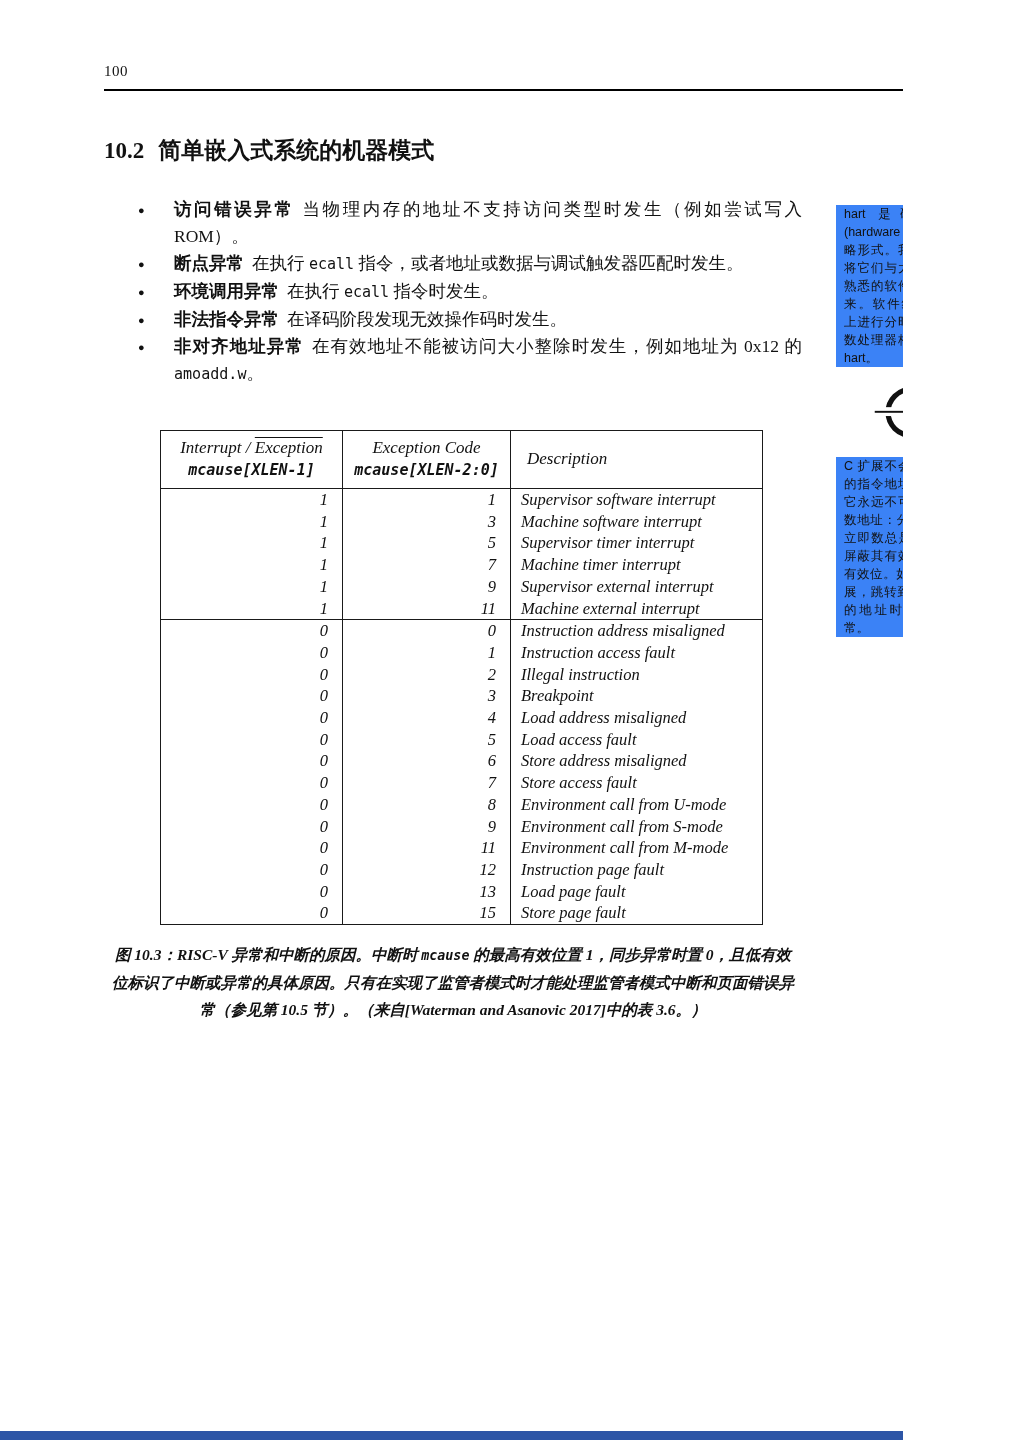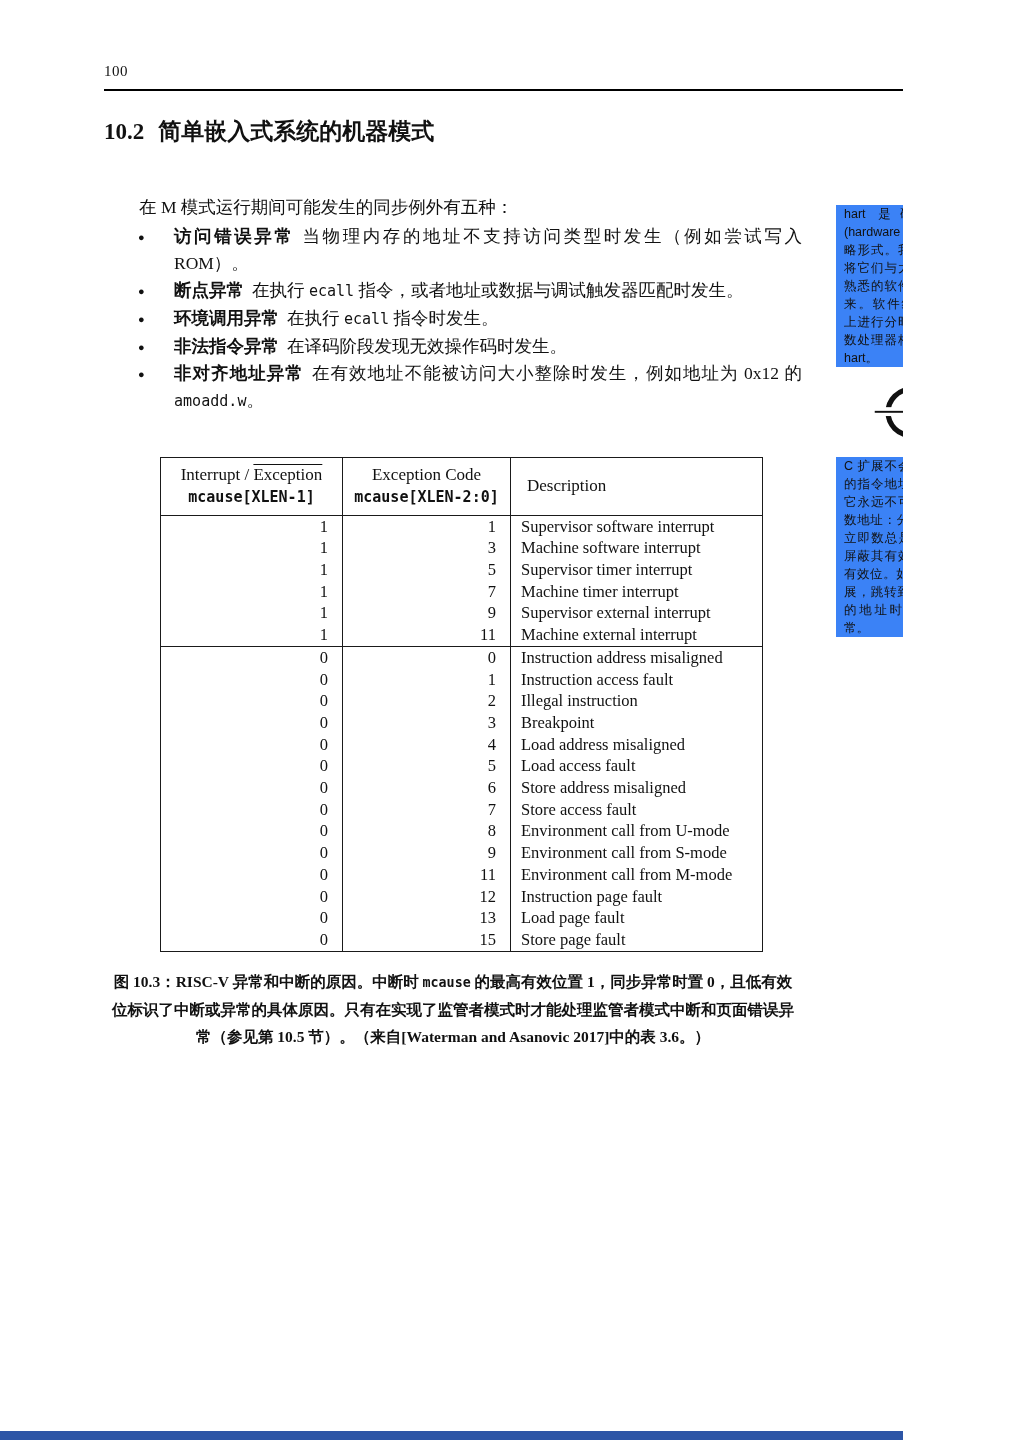--- a/index.html
+++ b/index.html
@@ -18,21 +18,21 @@
     position: absolute; left: 104px; top: 63px;
     font-size: 15px; letter-spacing: 0.5px;
   }
   .header-rule {
     position: absolute; left: 104px; top: 89px;
     width: 812px; height: 1.5px; background: #000000;
   }
 
   
   .section-heading {
-    position: absolute; left: 104px; top: 116px;
+    position: absolute; left: 104px; top: 135px;
     margin: 0; font-size: 23px; font-weight: bold;
   }
   .section-heading .heading-number { margin-right: 14px; }
 
   
   .main-column {
     position: absolute; left: 104px; top: 194px; width: 698px;
   }
   .body-para {
     margin: 0; font-size: 17.5px; line-height: 26.6px;
@@ -50,21 +50,21 @@
     position: relative; padding-left: 70px;
     font-size: 17.5px; line-height: 27px; text-align: justify;
   }
   .bullet-dot {
     position: absolute; left: 34px; top: 1px;
     font-size: 11px; line-height: 27px;
   }
   .bullet-term { font-weight: bold; margin-right: 8px; }
 
   
-  .figure-block { margin: 42px 10px 0 0; }
+  .figure-block { margin: 42px 10px 0 0; font-style: italic; }
   table.exception-table {
     border-collapse: collapse;
     margin-left: 56px;
     border: 1.5px solid #1a1a1a;
     font-size: 16.5px;
   }
   .exception-table th, .exception-table td { line-height: 21.7px; }
   .exception-table th:not(:last-child),
   .exception-table td:not(:last-child) { border-right: 1.5px solid #1a1a1a; }
   .exception-table thead th {
@@ -117,21 +117,20 @@
 
   <div class="page-number">100</div>
   <div class="header-rule"></div>
 
   <h1 class="section-heading">
     <span class="heading-number">10.2</span><span>简单嵌入式系统的机器模式</span>
   </h1>
 
   <div class="main-column">
     <div>
-        <p class="body-para indent"><span>在 M 模式运行期间可能发生的同步例外有五种：</span></p>
       </div>
 
     <ul class="bullet-list">
         <li class="bullet-item"><span class="bullet-dot">●</span><span class="bullet-term">访问错误异常</span><span><span>当物理内存的地址不支持访问类型时发生（例如尝试写入 ROM）。</span></span></li>
         <li class="bullet-item"><span class="bullet-dot">●</span><span class="bullet-term">断点异常</span><span><span>在执行 </span><span class="seg-mono">ecall</span><span> 指令，或者地址或数据与调试触发器匹配时发生。</span></span></li>
         <li class="bullet-item"><span class="bullet-dot">●</span><span class="bullet-term">环境调用异常</span><span><span>在执行 </span><span class="seg-mono">ecall</span><span> 指令时发生。</span></span></li>
         <li class="bullet-item"><span class="bullet-dot">●</span><span class="bullet-term">非法指令异常</span><span><span>在译码阶段发现无效操作码时发生。</span></span></li>
         <li class="bullet-item"><span class="bullet-dot">●</span><span class="bullet-term">非对齐地址异常</span><span><span>在有效地址不能被访问大小整除时发生，例如地址为 0x12 的 </span><span class="seg-mono">amoadd.w</span><span>。</span></span></li>
       </ul>
 

